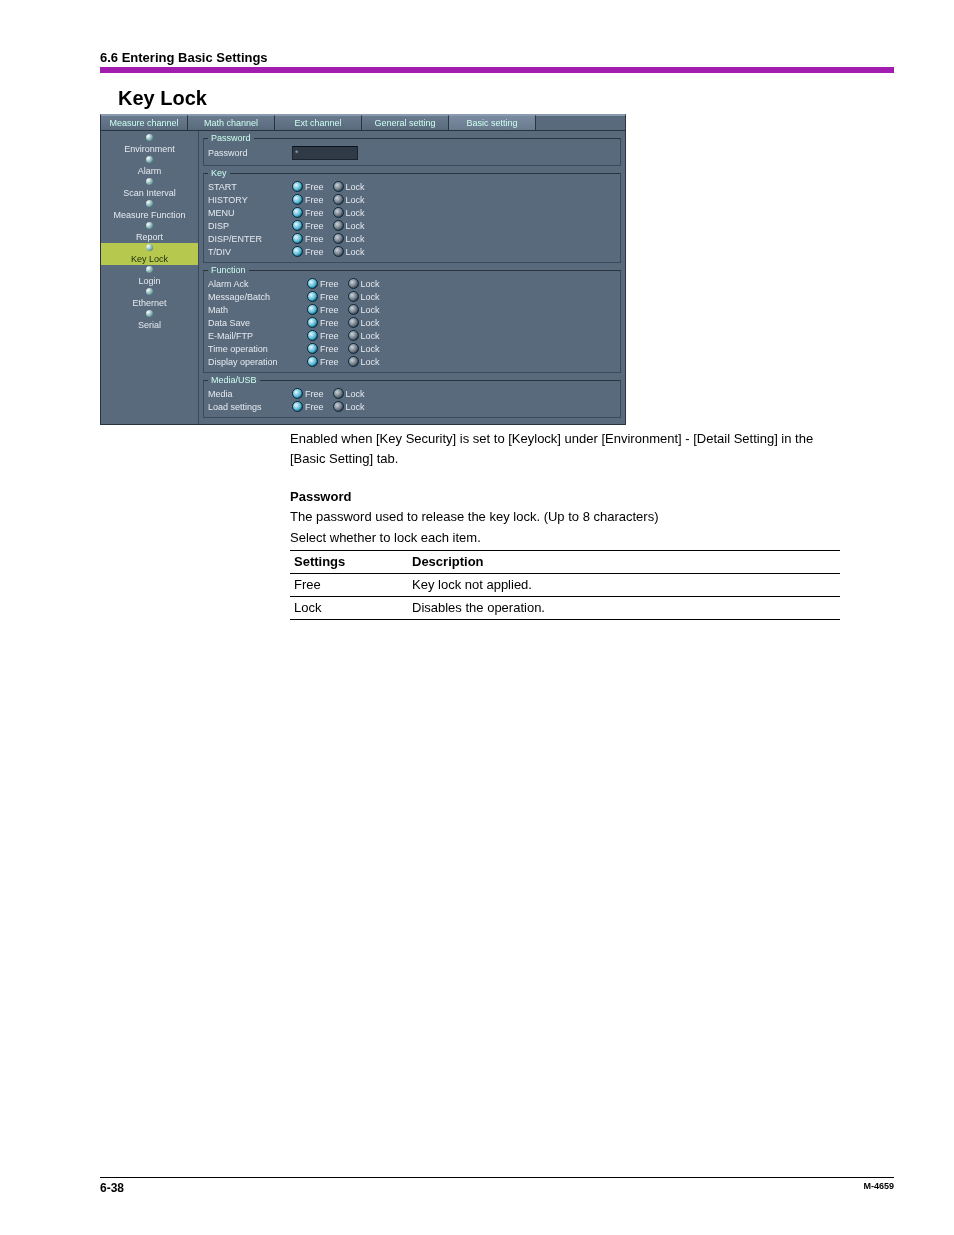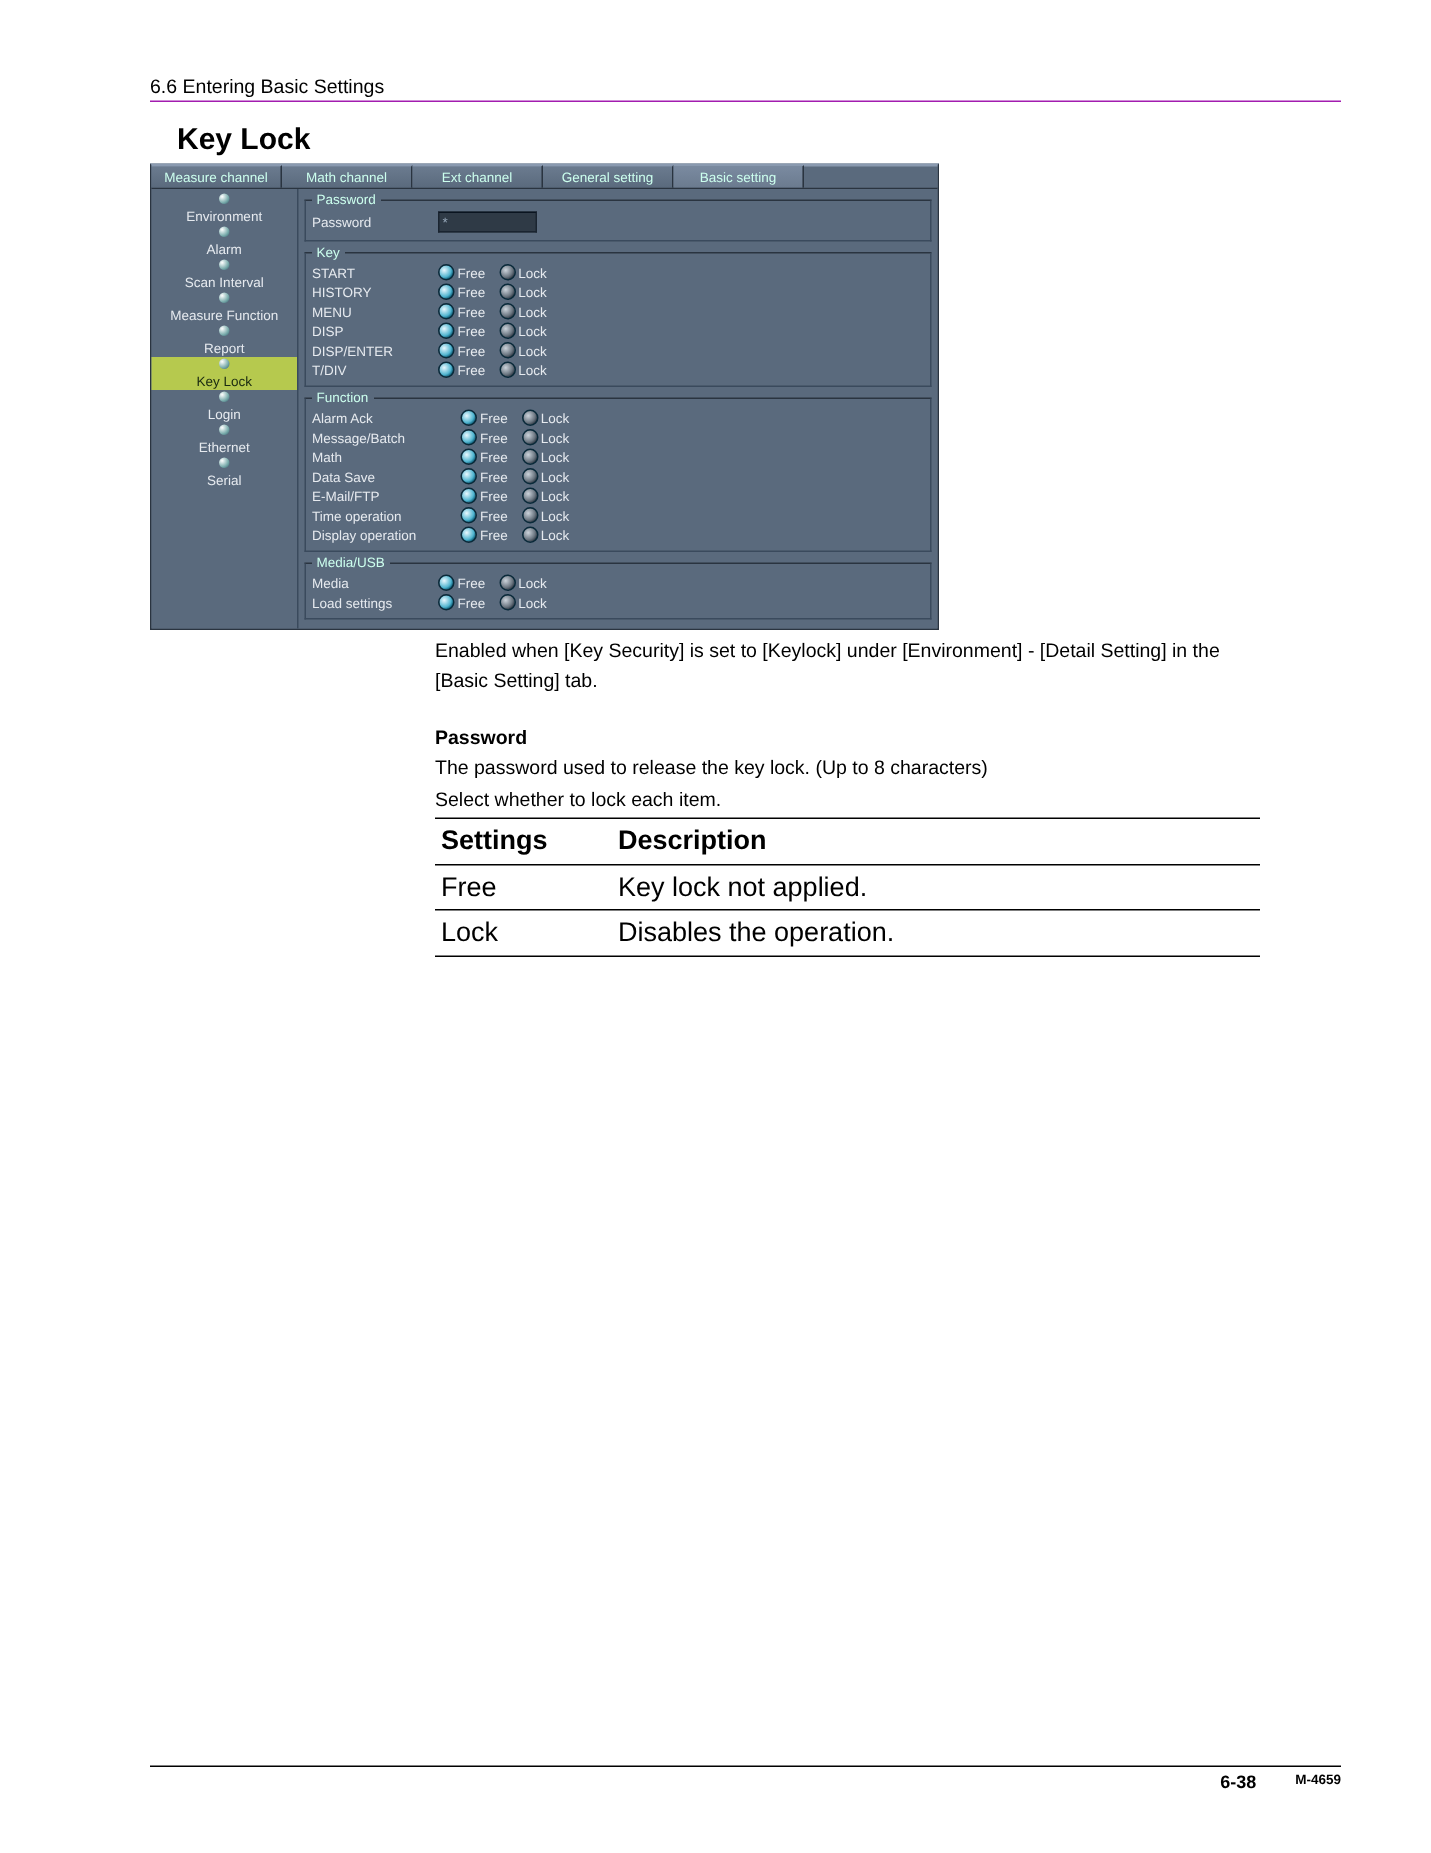--- a/index.html
+++ b/index.html
@@ -10,23 +10,23 @@
     color: #000;
     width: 954px;
   }
   .page {
     padding: 50px 60px 40px 100px;
     box-sizing: border-box;
     min-height: 1235px;
     position: relative;
   }
   .section-header {
-    font-weight: normal;
+    font-weight: bold;
     font-size: 13px;
-    border-bottom: 1px solid #a21caf;
+    border-bottom: 6px solid #a21caf;
     padding-bottom: 2px;
     margin-bottom: 14px;
   }
   .title {
     font-weight: bold;
     font-size: 20px;
     margin: 0 0 4px 18px;
   }
 
   
@@ -142,21 +142,21 @@
   }
   .subhead {
     font-weight: bold;
     font-size: 13px;
     margin-top: 18px;
   }
   table.settings {
     border-collapse: collapse;
     width: 550px;
     margin-top: 2px;
-    font-size: 18px;
+    font-size: 13px;
   }
   table.settings th {
     text-align: left;
     font-weight: bold;
     border-top: 1px solid #000;
     border-bottom: 1px solid #000;
     padding: 1px 4px;
   }
   table.settings td {
     border-bottom: 1px solid #000;
@@ -164,21 +164,21 @@
   }
   table.settings th.c1, table.settings td.c1 { width: 110px; }
 
   .footer {
     position: absolute;
     bottom: 40px;
     left: 100px;
     right: 60px;
     border-top: 1px solid #000;
     display: flex;
-    justify-content: flex-end;
+    justify-content: space-between;
     font-size: 12px;
     padding-top: 3px;
     gap: 26px;
   }
   .footer .pn { font-weight: bold; }
   .footer .doc { font-size: 9px; font-weight: bold; }
 </style>
 </head>
 <body>
 

